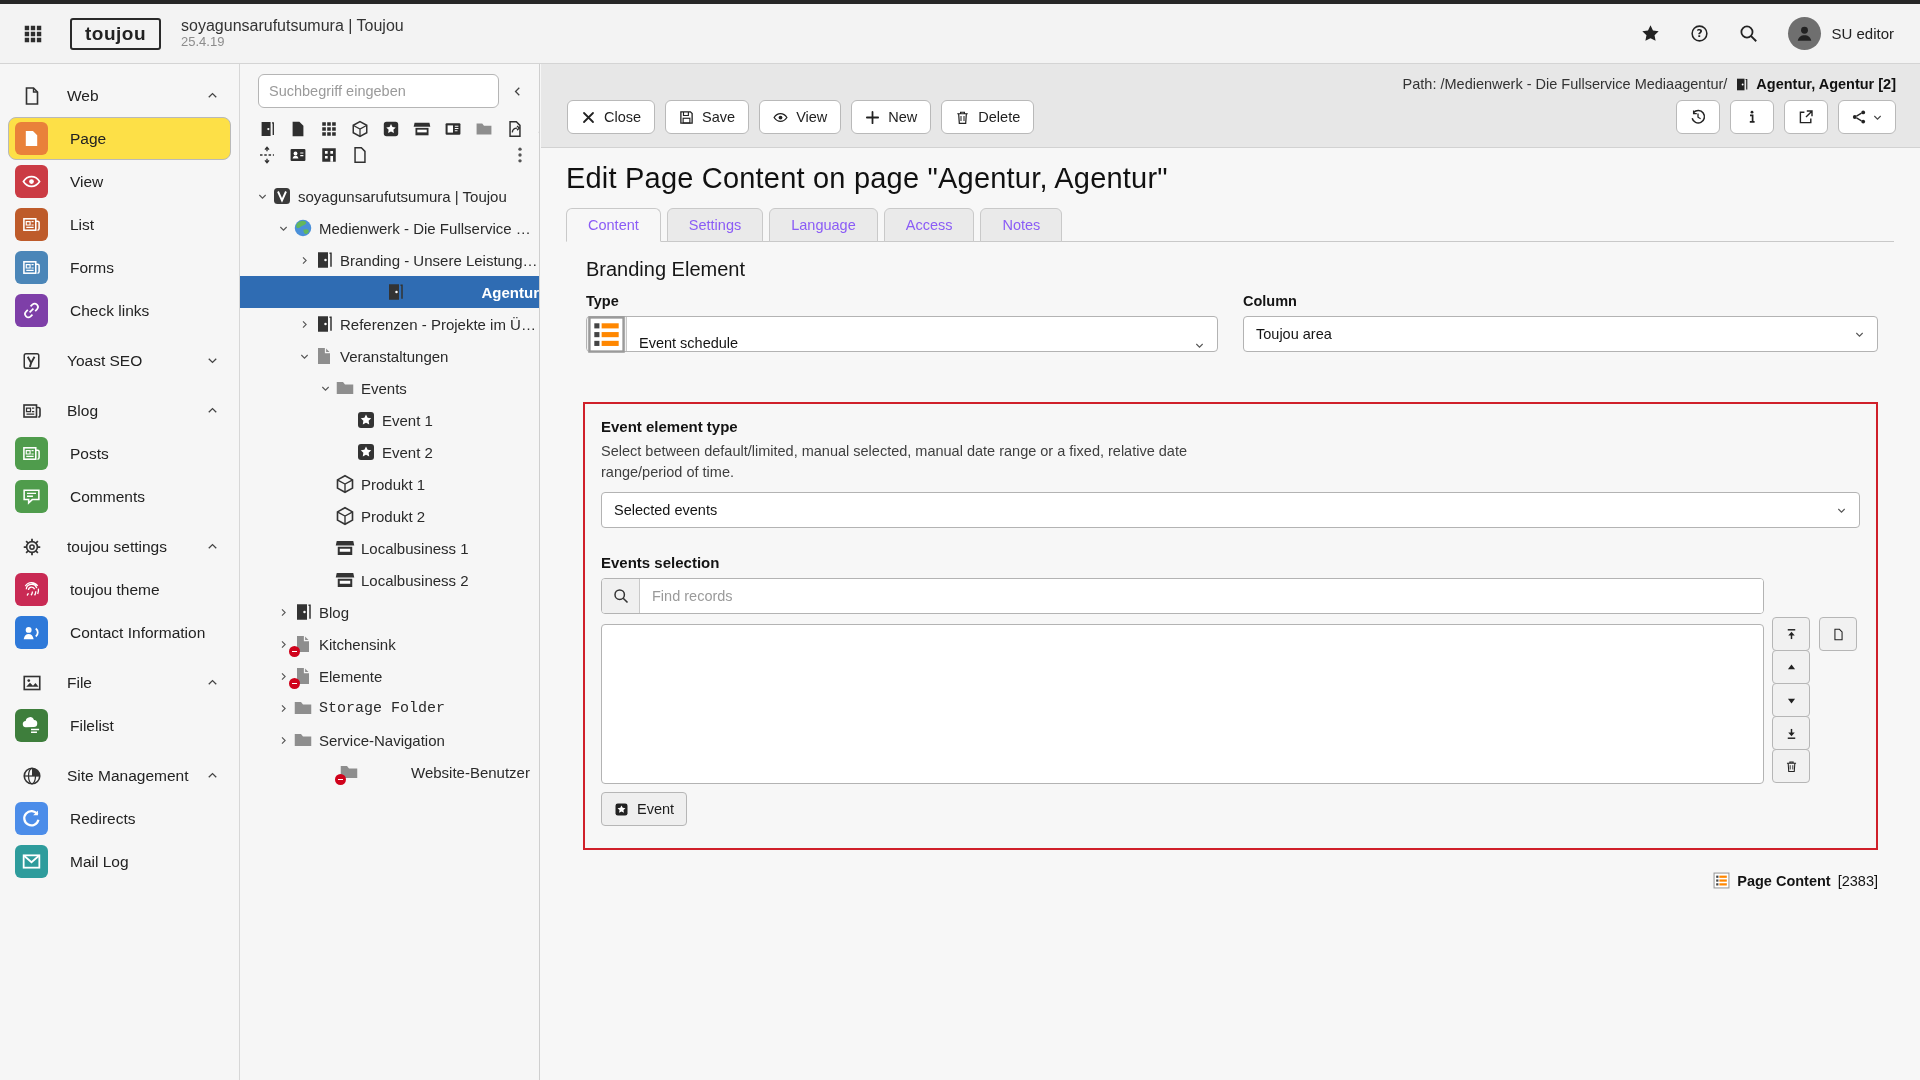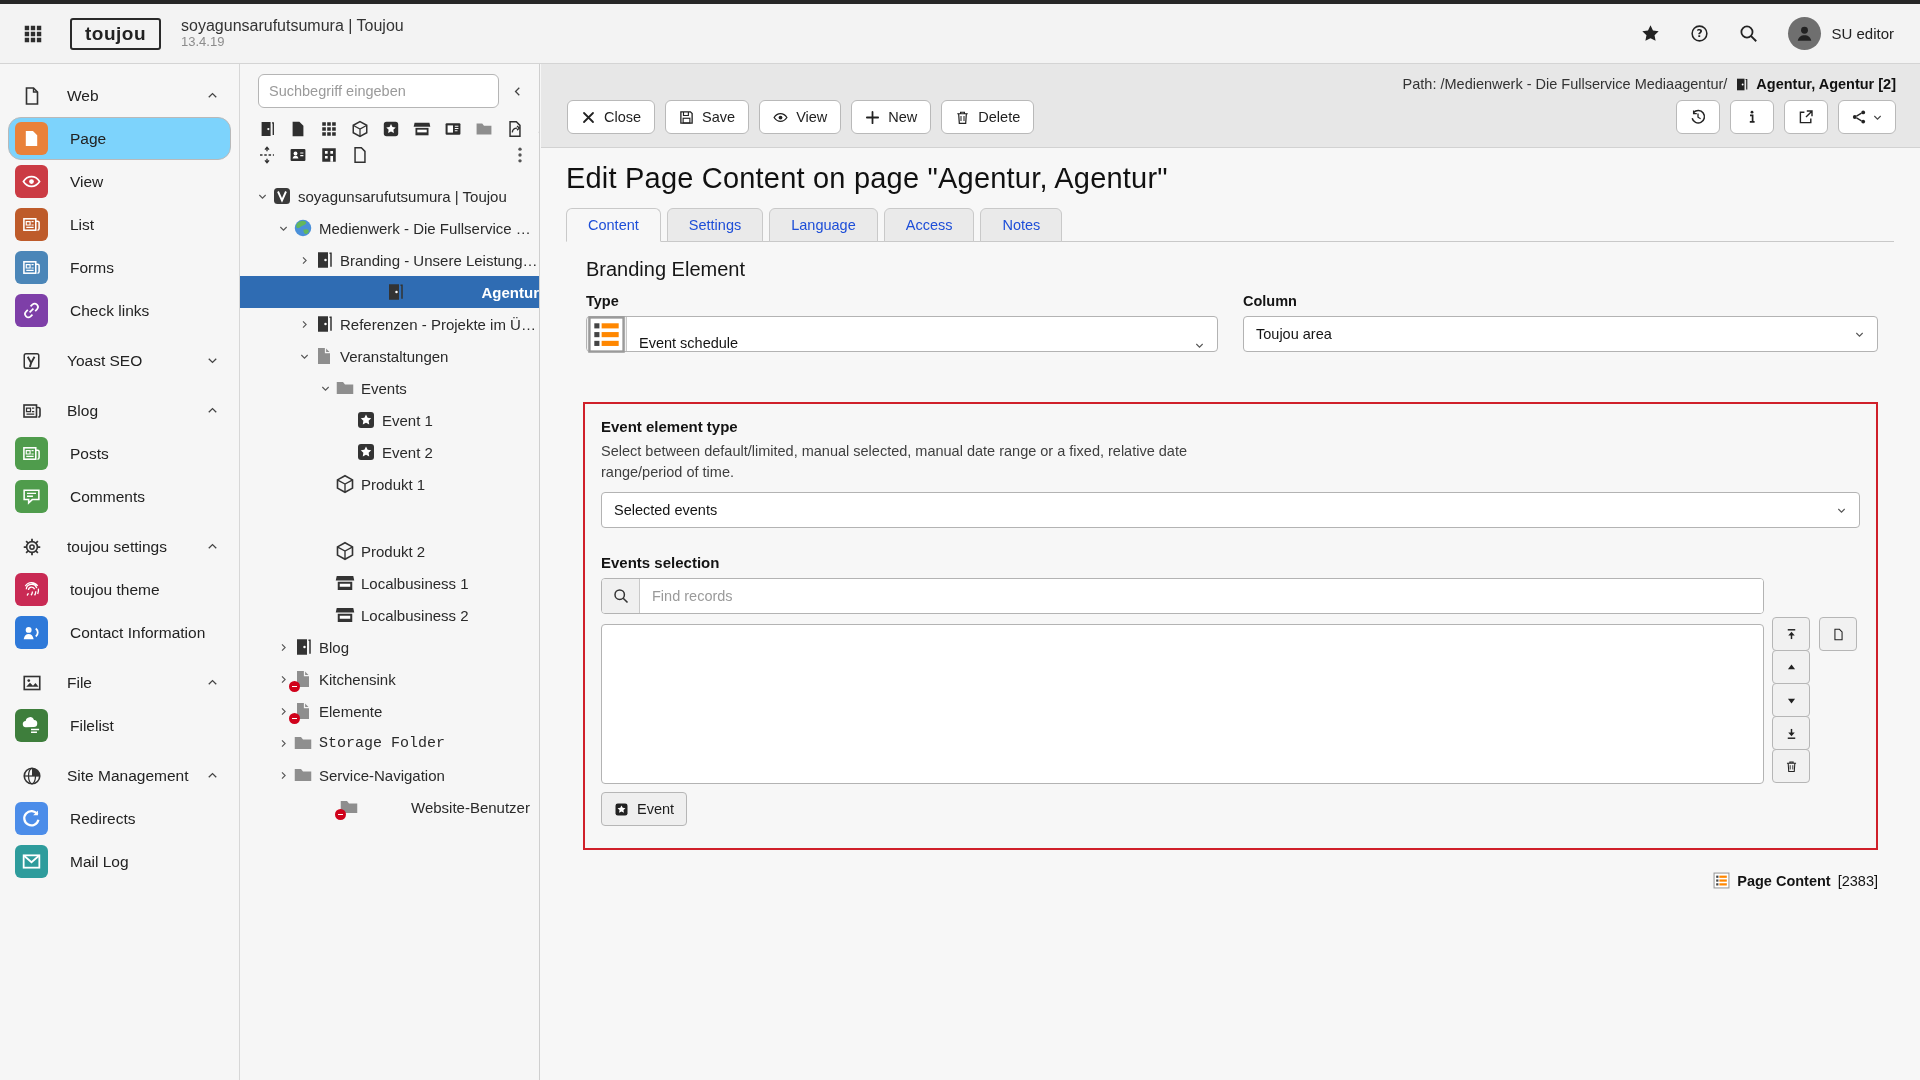--- a/index.html
+++ b/index.html
@@ -29,21 +29,21 @@
   #sidebar { position:absolute; left:0; top:64px; bottom:0; width:240px;
     background:#f6f6f6; border-right:1px solid #d7d7d7; padding-top:10px; overflow:hidden; }
   .sec-header { height:43px; display:flex; align-items:center; padding:0 20px 0 22px;
     cursor:pointer; }
   .sec-header + .sec-header, .side-item + .sec-header { margin-top:7px; }
   .sec-header .i { font-size:20px; color:#333; }
   .sec-header .lbl { margin-left:25px; font-size:15.5px; color:#222; }
   .sec-header .chev { margin-left:auto; font-size:13px; color:#444; }
   .side-item { height:43px; display:flex; align-items:center; margin:0 8px;
     padding-left:6px; border:1px solid transparent; border-radius:8px; cursor:pointer; }
-  .side-item.active { background:#7dd3fc; border-color:#b9b9b9;border-radius:13px; }
+  .side-item.active { background:#fde047; border-color:#b9b9b9; }
   .side-item .sq { width:33px; height:33px; border-radius:6px; display:flex;
     align-items:center; justify-content:center; color:#fff; font-size:19px; flex:none; }
   .side-item .lbl { margin-left:22px; font-size:15.5px; color:#222; white-space:nowrap; }
 
   
   #treepanel { position:absolute; left:240px; top:64px; bottom:0; width:300px;
     background:#f6f6f6; border-right:1px solid #cfcfcf; overflow:hidden; }
   .tree-search-row { padding:10px 10px 0 18px; display:flex; align-items:center; gap:6px; }
   .tree-search-row input { flex:1; height:34px; border:1px solid #b5b5b5; border-radius:6px;
     background:#fff; padding:0 10px; font-size:14.5px; color:#333; outline:none;
@@ -87,21 +87,21 @@
   .ibtn { width:44px; height:34px; background:#fff; border:1px solid #b9b9b9;
     border-radius:6px; display:inline-flex; align-items:center; justify-content:center;
     gap:5px; cursor:pointer; font-size:16px; color:#222; }
   .ibtn.wide { width:58px; }
   .ibtn .small { font-size:11px; color:#444; }
 
   .content { padding:14px 26px 0 25px; position:relative; height:calc(100% - 84px); }
   .page-title { font-size:29px; font-weight:300; color:#111; letter-spacing:.2px; height:34px; }
   .tabs { margin-top:12px; display:flex; gap:6px; border-bottom:1px solid #c9c9c9; }
   .tab { height:34px; padding:0 21px; display:flex; align-items:center; font-size:14.5px;
-    color:#1d4ed8; background:#eaeaea; border:1px solid #c9c9c9; border-radius:6px 6px 0 0;
+    color:#8b5cf6; background:#eaeaea; border:1px solid #c9c9c9; border-radius:6px 6px 0 0;
     margin-bottom:-1px; cursor:pointer; }
   .tab.active { background:#f7f7f7; border-bottom-color:#f7f7f7; }
   .section-heading { margin-top:16px; font-size:20px; font-weight:400; color:#161616;
     margin-left:20px; }
   .form-wrap { margin-left:20px; width:1292px; }
   .field-row { margin-top:12px; display:flex; gap:25px; }
   .field { display:flex; flex-direction:column; }
   .field .flabel, .blabel { font-size:14.5px; font-weight:bold; color:#141414; margin-bottom:7px; }
   .select { height:36px; background:#fff; border:1px solid #b3b3b3; border-radius:4px;
     position:relative; display:flex; align-items:center; padding:0 34px 0 12px;
@@ -150,21 +150,21 @@
 
 <div id="topbar">
   <span class="apps-btn i">
       <svg viewBox="0 0 16 16" fill="currentColor" xmlns="http://www.w3.org/2000/svg">
         <path d="M2 2h3.2v3.2H2zM6.4 2h3.2v3.2H6.4zM10.8 2h3.2v3.2h-3.2zM2 6.4h3.2v3.2H2zM6.4 6.4h3.2v3.2H6.4zM10.8 6.4h3.2v3.2h-3.2zM2 10.8h3.2v3.2H2zM6.4 10.8h3.2v3.2H6.4zM10.8 10.8h3.2v3.2h-3.2z"></path>
       </svg>
     </span>
   <div class="logo-box">toujou</div>
   <div class="site-meta">
     <div class="t1">soyagunsarufutsumura | Toujou</div>
-    <div class="t2">13.4.19</div>
+    <div class="t2">25.4.19</div>
   </div>
   <div class="top-right">
     <span class="i">
         <svg viewBox="0 0 16 16" fill="currentColor" xmlns="http://www.w3.org/2000/svg">
           <path d="M8 1l2.1 4.4 4.8.7-3.5 3.3.9 4.8L8 11.9l-4.3 2.3.9-4.8L1.1 6.1l4.8-.7z"></path>
         </svg>
       </span>
     <span class="i">
         <svg viewBox="0 0 16 16" fill="currentColor" xmlns="http://www.w3.org/2000/svg">
           <circle cx="8" cy="8" r="6.2" fill="none" stroke="currentColor" stroke-width="1.3"></circle>
@@ -645,21 +645,21 @@
       <div class="tree-row" style="padding-left: 75px;">
         <span class="exp"></span>
         <span class="ticon">
           <svg viewBox="0 0 16 16" fill="currentColor" xmlns="http://www.w3.org/2000/svg">
             <path d="M8 1.4l6 3.3v6.6l-6 3.3-6-3.3V4.7z" fill="none" stroke="currentColor" stroke-width="1.3"></path>
             <path d="M2.2 4.9L8 8l5.8-3.1M8 8v6.4" fill="none" stroke="currentColor" stroke-width="1.1"></path>
           </svg>
         </span>
         <span class="tlabel">Produkt 1</span>
       </div>
-      <div class="tree-row" style="padding-left: 75px; margin-top: 35px;">
+      <div class="tree-row" style="padding-left: 75px;">
         <span class="exp"></span>
         <span class="ticon">
           <svg viewBox="0 0 16 16" fill="currentColor" xmlns="http://www.w3.org/2000/svg">
             <path d="M8 1.4l6 3.3v6.6l-6 3.3-6-3.3V4.7z" fill="none" stroke="currentColor" stroke-width="1.3"></path>
             <path d="M2.2 4.9L8 8l5.8-3.1M8 8v6.4" fill="none" stroke="currentColor" stroke-width="1.1"></path>
           </svg>
         </span>
         <span class="tlabel">Produkt 2</span>
       </div>
       <div class="tree-row" style="padding-left: 75px;">

